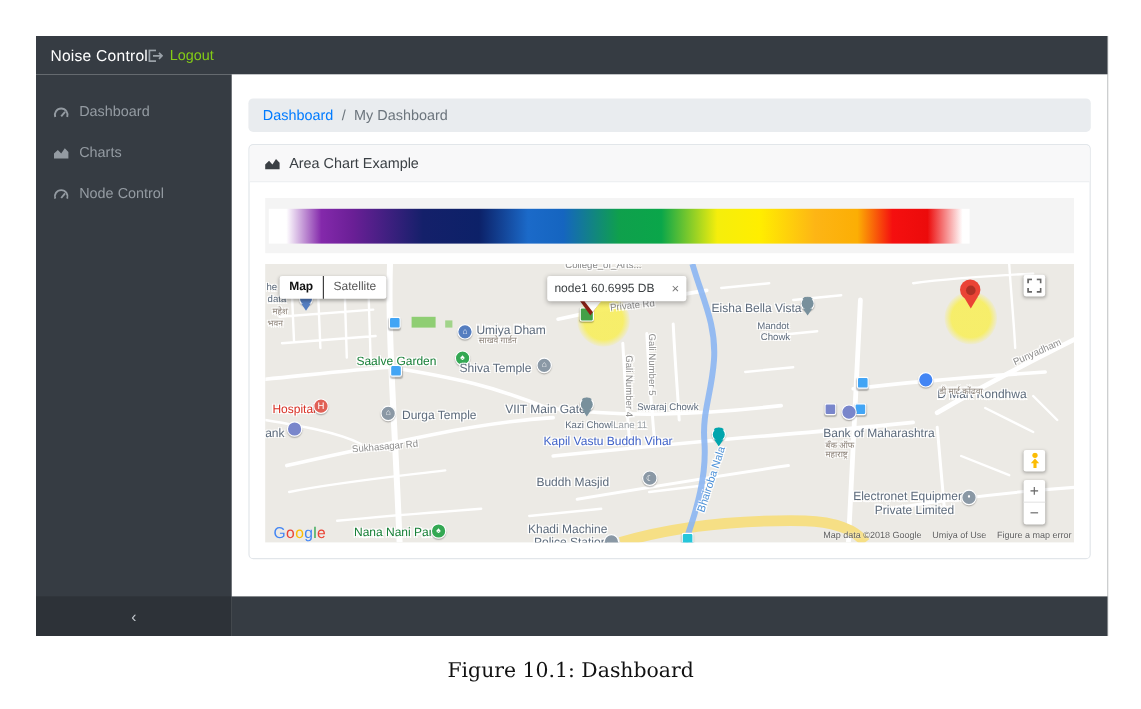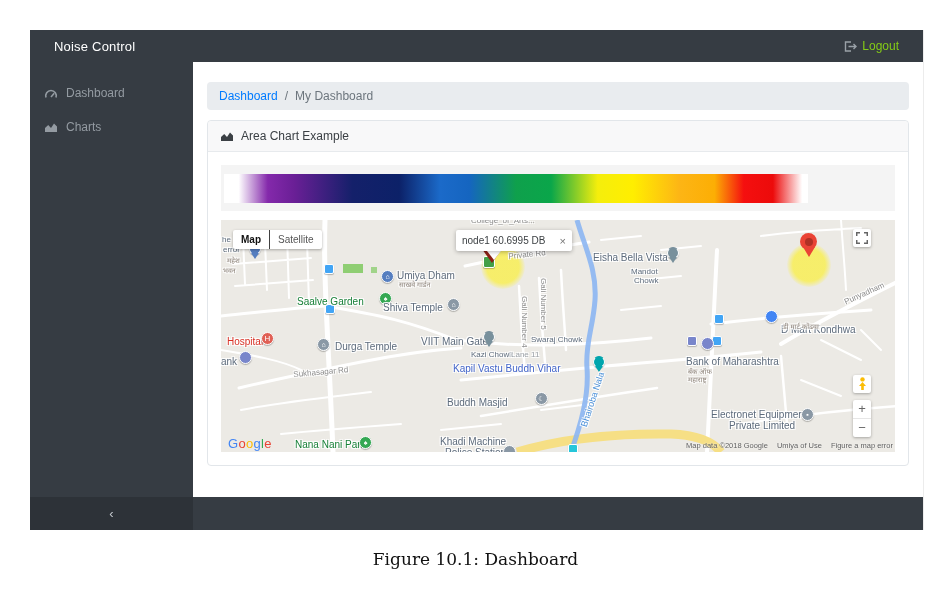--- a/index.html
+++ b/index.html
@@ -1,22 +1,22 @@
 <!DOCTYPE html>
 <html><head>
 <meta charset="utf-8">
 <style>
   html,body{margin:0;padding:0;background:#fff;width:951px;height:591px;overflow:hidden;
     font-family:"Liberation Sans","DejaVu Sans",sans-serif;}
   .page{position:relative;width:951px;height:591px;background:#fff;}
   .app{position:absolute;left:30px;top:30px;width:893px;height:500px;background:#fff;
     border-right:1px solid #ececec;}
   
-  .navbar{height:32px;background:#363c43;display:flex;align-items:center;justify-content:space-between;
-    padding:0 24px;box-sizing:border-box;}
+  .navbar{height:32px;background:#363c43;display:flex;align-items:center;
+    padding:0 12px;box-sizing:border-box;}
   .brand{color:#fff;font-size:13px;letter-spacing:.2px;}
   .logout{display:flex;align-items:center;gap:5px;color:#84cc16;font-size:12px;cursor:pointer;}
   
   .main{display:flex;height:468px;}
   .sidebar{width:163px;background:#363c43;position:relative;flex-shrink:0;}
   .side-item{display:flex;align-items:center;gap:8px;color:#949ba2;font-size:12px;padding:10px 14px;cursor:pointer;}
   .side-toggle{position:absolute;bottom:0;left:0;width:100%;height:33px;background:#2d3238;
     display:flex;align-items:center;justify-content:center;color:#c3c8cd;font-size:13px;cursor:pointer;}
   .content{flex:1;background:#363c43;display:flex;flex-direction:column;}
   .wrapper{background:#fff;height:435px;box-sizing:border-box;padding-top:20px;}
@@ -112,20 +112,27 @@
             <path d="M2,9.5 A5.3,5.3 0 1 1 12,9.5" fill="none" stroke="#949ba2" stroke-width="1.6"></path>
             <line x1="7" y1="9" x2="10.2" y2="5.2" stroke="#949ba2" stroke-width="1.6"></line>
           </svg>
           <span>Dashboard</span>
         </div>
         <div class="side-item">
           <svg width="14" height="11" viewBox="0 0 14 11">
             <path d="M1,10 L1,6 L4.2,3 L7,6 L10,1.6 L13,4.6 L13,10 Z" fill="#949ba2"></path>
           </svg>
           <span>Charts</span>
+        </div>
+        <div class="side-item">
+          <svg width="14" height="11" viewBox="0 0 14 11">
+            <path d="M2,9.5 A5.3,5.3 0 1 1 12,9.5" fill="none" stroke="#949ba2" stroke-width="1.6"></path>
+            <line x1="7" y1="9" x2="10.2" y2="5.2" stroke="#949ba2" stroke-width="1.6"></line>
+          </svg>
+          <span>Node Control</span>
         </div>
         <div class="side-toggle">
           <span>‹</span>
         </div>
       </div>
 
       <div class="content">
         <div class="wrapper">
 
           <div class="breadcrumb">
@@ -187,21 +194,21 @@
 
                 <div class="sq" style="left:103px;top:44px;background:#42a5f5;"></div>
                 <div class="sq" style="left:104px;top:84px;background:#42a5f5;"></div>
                 <div class="sq" style="left:493px;top:94px;background:#42a5f5;"></div>
                 <div class="sq" style="left:466px;top:116px;background:#7986cb;"></div>
                 <div class="sq" style="left:491px;top:116px;background:#42a5f5;"></div>
                 <div class="sq" style="left:347px;top:224px;background:#26c6da;"></div>
 
                 <div class="mlabel sm" style="left:250px;top:-4px;color:#8a8a8a;">College_of_Arts...</div>
                 <div class="mlabel sm" style="left:1px;top:15px;">he</div>
-                <div class="mlabel sm" style="left:2px;top:25px;">error</div>
+                <div class="mlabel sm" style="left:2px;top:25px;">data</div>
                 <div class="mpin" style="left:28px;top:23px;background:#557ec0;border-top-color:#557ec0;color:#557ec0;"></div>
                 <div class="mlabel xs hindi" style="left:6px;top:37px;">महेश</div>
                 <div class="mlabel xs hindi" style="left:2px;top:47px;">भवन</div>
 
                 <div class="mic" style="left:160px;top:50px;background:#557ec0;">⌂</div>
                 <div class="mlabel" style="left:176px;top:50px;">Umiya Dham</div>
                 <div class="mlabel hindi" style="left:178px;top:61px;">साखवे गार्डन</div>
 
                 <div class="mlabel green" style="left:76px;top:76px;">Saalve Garden</div>
                 <div class="mic" style="left:158px;top:72px;background:#34a853;">♠</div>

